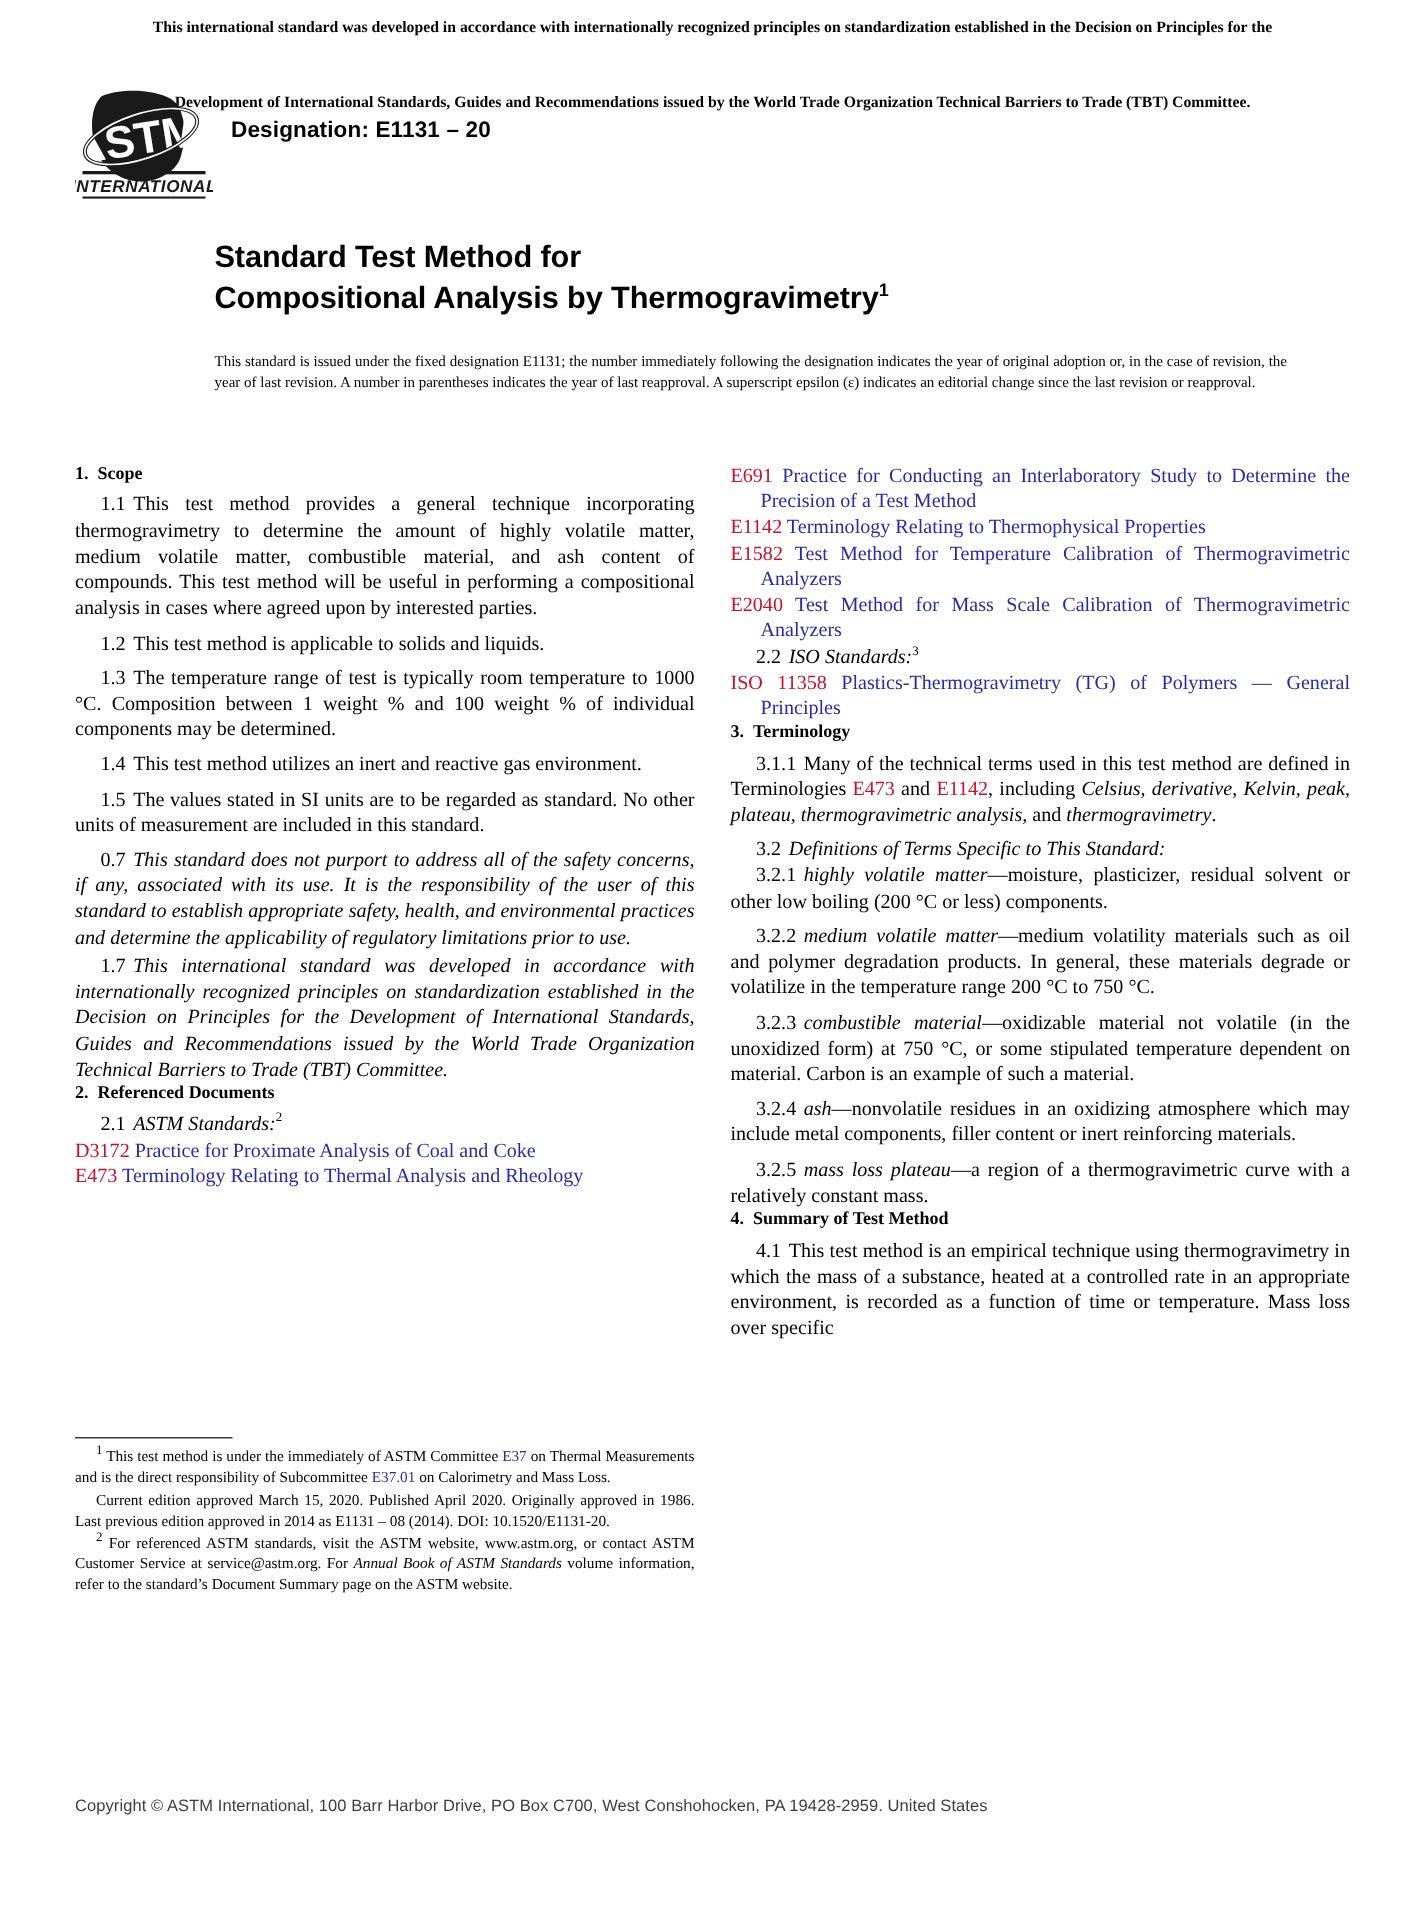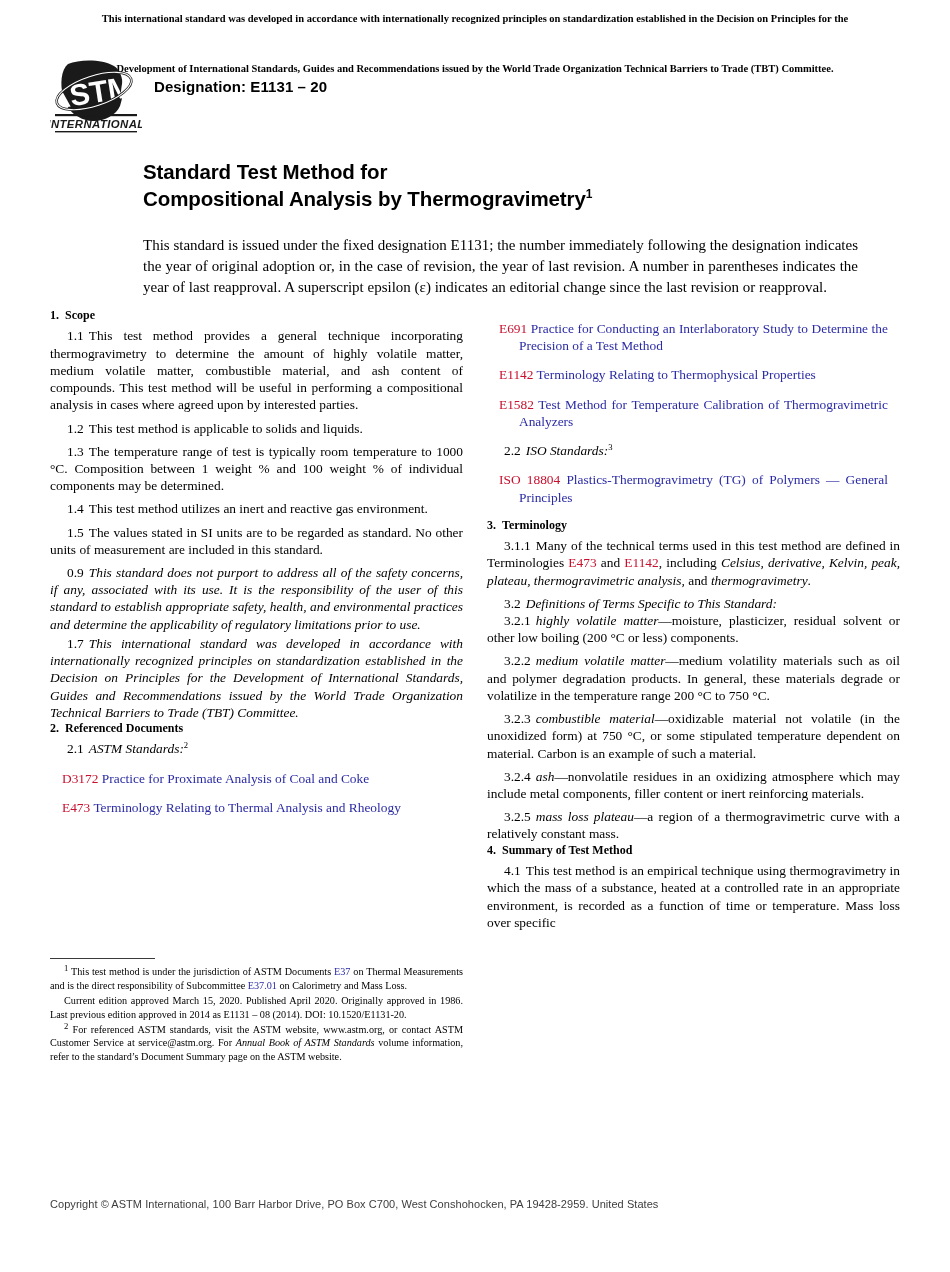--- a/index.html
+++ b/index.html
@@ -78,21 +78,21 @@
     margin: 0;
     letter-spacing: -0.1px;
   }
   .doc-title .sup {
     font-size: 12px;
     vertical-align: super;
     line-height: 0;
   }
   .issue-note {
     margin-top: 22px;
-    font-size: 15px;
+    font-size: 10px;
     line-height: 1.42;
     text-align: justify;
     width: 715px;
   }
 
   
   .col {
     position: absolute;
     top: 308px;
     width: 413px;
@@ -119,21 +119,21 @@
     text-indent: 17px;
     text-justify: inter-word;
   }
   p.para + p.para { margin-top: 6px; }
   p.it { font-style: italic; }
   .i { font-style: italic; }
   .num-lbl { margin-right: 5px; }
 
   
   .ref {
-    margin: 12px;
+    margin: 0;
     padding-left: 20px;
     text-indent: -20px;
     text-align: justify;
   }
   .ref .code { color: #c8102e; }
   .ref .ttl  { color: #2a2aa5; }
   p.subhead {
     margin: 0;
     padding: 0;
     text-indent: 17px;
@@ -221,43 +221,44 @@
 
     <h2 class="sec">
       <span class="num">1.</span><span>Scope</span>
     </h2>
 
     <p class="para"><span class="num-lbl">1.1</span><span>This test method provides a general technique incorporating thermogravimetry to determine the amount of highly volatile matter, medium volatile matter, combustible material, and ash content of compounds. This test method will be useful in performing a compositional analysis in cases where agreed upon by interested parties.</span></p>
     <p class="para"><span class="num-lbl">1.2</span><span>This test method is applicable to solids and liquids.</span></p>
     <p class="para"><span class="num-lbl">1.3</span><span>The temperature range of test is typically room temperature to 1000 °C. Composition between 1 weight % and 100 weight % of individual components may be determined.</span></p>
     <p class="para"><span class="num-lbl">1.4</span><span>This test method utilizes an inert and reactive gas environment.</span></p>
     <p class="para"><span class="num-lbl">1.5</span><span>The values stated in SI units are to be regarded as standard. No other units of measurement are included in this standard.</span></p>
-    <p class="para it"><span class="num-lbl" style="font-style:normal">0.9</span><span>This standard does not purport to address all of the safety concerns, if any, associated with its use. It is the responsibility of the user of this standard to establish appropriate safety, health, and environmental practices and determine the applicability of regulatory limitations prior to use.</span></p>
+    <p class="para it"><span class="num-lbl" style="font-style:normal">0.7</span><span>This standard does not purport to address all of the safety concerns, if any, associated with its use. It is the responsibility of the user of this standard to establish appropriate safety, health, and environmental practices and determine the applicability of regulatory limitations prior to use.</span></p>
     <p class="para it tight" style="margin-top:2px"><span class="num-lbl" style="font-style:normal">1.7</span><span>This international standard was developed in accordance with internationally recognized principles on standardization established in the Decision on Principles for the Development of International Standards, Guides and Recommendations issued by the World Trade Organization Technical Barriers to Trade (TBT) Committee.</span></p>
 
     <h2 class="sec gap-before">
       <span class="num">2.</span><span>Referenced Documents</span>
     </h2>
 
     <p class="subhead" style="margin-top:4px"><span class="plain num-lbl">2.1</span><span>ASTM Standards:</span><span class="sup plain">2</span></p>
 
     <p class="ref"><span class="code">D3172</span> <span class="ttl">Practice for Proximate Analysis of Coal and Coke</span></p>
     <p class="ref"><span class="code">E473</span> <span class="ttl">Terminology Relating to Thermal Analysis and Rheology</span></p>
 
   </div>
 
   <div class="col col-right">
 
     <p class="ref"><span class="code">E691</span> <span class="ttl">Practice for Conducting an Interlaboratory Study to Determine the Precision of a Test Method</span></p>
     <p class="ref"><span class="code">E1142</span> <span class="ttl">Terminology Relating to Thermophysical Properties</span></p>
     <p class="ref"><span class="code">E1582</span> <span class="ttl">Test Method for Temperature Calibration of Thermogravimetric Analyzers</span></p>
+    <p class="ref"><span class="code">E2040</span> <span class="ttl">Test Method for Mass Scale Calibration of Thermogravimetric Analyzers</span></p>
 
     <p class="subhead"><span class="plain num-lbl">2.2</span><span>ISO Standards:</span><span class="sup plain">3</span></p>
 
-    <p class="ref"><span class="code">ISO 18804</span> <span class="ttl">Plastics-Thermogravimetry (TG) of Polymers — General Principles</span></p>
+    <p class="ref"><span class="code">ISO 11358</span> <span class="ttl">Plastics-Thermogravimetry (TG) of Polymers — General Principles</span></p>
 
     <h2 class="sec gap-before">
       <span class="num">3.</span><span>Terminology</span>
     </h2>
 
 
     <p class="para"><span class="num-lbl">3.1.1</span><span>Many of the technical terms used in this test method are defined in Terminologies </span><span class="link-red">E473</span><span> and </span><span class="link-red">E1142</span><span>, including </span><span class="i">Celsius, derivative, Kelvin, peak, plateau, thermogravimetric analysis,</span><span> and </span><span class="i">thermogravimetry</span><span>.</span></p>
 
     <p class="subhead" style="margin-top:6px"><span class="plain num-lbl">3.2</span><span>Definitions of Terms Specific to This Standard:</span></p>
 
@@ -270,21 +271,21 @@
     <h2 class="sec gap-before">
       <span class="num">4.</span><span>Summary of Test Method</span>
     </h2>
 
     <p class="para" style="margin-top:4px"><span class="num-lbl">4.1</span><span>This test method is an empirical technique using thermogravimetry in which the mass of a substance, heated at a controlled rate in an appropriate environment, is recorded as a function of time or temperature. Mass loss over specific</span></p>
 
   </div>
 
   <div class="footnote-zone fz-left">
     <div class="fn-rule"></div>
-    <p class="fn"><span class="sup">1</span> <span>This test method is under the jurisdiction of ASTM Documents </span><span class="link-blue">E37</span><span> on Thermal Measurements and is the direct responsibility of Subcommittee </span><span class="link-blue">E37.01</span><span> on Calorimetry and Mass Loss.</span></p>
+    <p class="fn"><span class="sup">1</span> <span>This test method is under the immediately of ASTM Committee </span><span class="link-blue">E37</span><span> on Thermal Measurements and is the direct responsibility of Subcommittee </span><span class="link-blue">E37.01</span><span> on Calorimetry and Mass Loss.</span></p>
     <p class="fn">Current edition approved March 15, 2020. Published April 2020. Originally approved in 1986. Last previous edition approved in 2014 as E1131 – 08 (2014). DOI: 10.1520/E1131-20.</p>
     <p class="fn"><span class="sup">2</span> <span>For referenced ASTM standards, visit the ASTM website, www.astm.org, or contact ASTM Customer Service at service@astm.org. For </span><span class="i">Annual Book of ASTM Standards</span><span> volume information, refer to the standard’s Document Summary page on the ASTM website.</span></p>
   </div>
 
 
   <div class="copyright">Copyright © ASTM International, 100 Barr Harbor Drive, PO Box C700, West Conshohocken, PA 19428-2959. United States</div>
 
 </div>
 
 </body></html>

